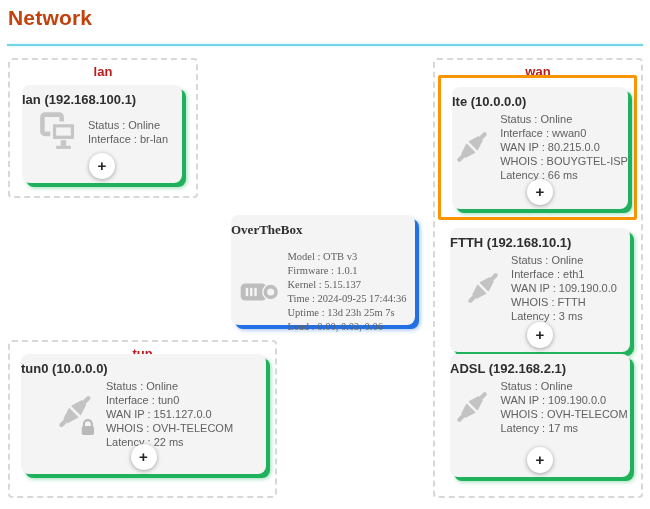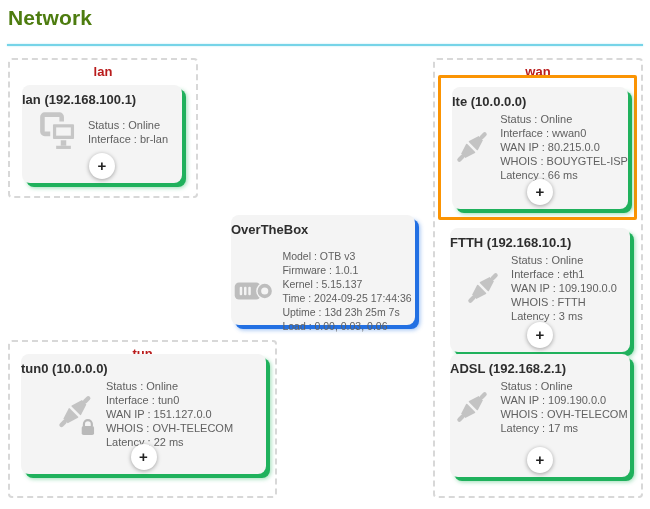--- a/index.html
+++ b/index.html
@@ -3,39 +3,39 @@
 <meta charset="utf-8">
 <style>
   * { margin:0; padding:0; box-sizing:border-box; }
   html,body { background:#fff; }
   .page {
     position:relative; width:650px; height:509px; overflow:hidden;
     font-family:"Liberation Sans","DejaVu Sans",sans-serif; background:#fff;
   }
   .page-title {
     position:absolute; left:8px; top:6px;
-    font-size:21px; font-weight:bold; color:#4d7c0f; letter-spacing:.2px;
+    font-size:21px; font-weight:bold; color:#c2410c; letter-spacing:.2px;
   }
   .divider {
     position:absolute; left:7px; top:44px; width:636px; height:2px;
     background:#76d4e8; box-shadow:0 0 2px #aee6f2;
   }
   .group {
     position:absolute; border:2px dashed #d8d8d8; border-radius:4px;
   }
   .group-label {
     position:absolute; top:4px; left:0; right:0; text-align:center;
     font-size:13px; font-weight:bold; color:#b91c1c;
   }
   .card {
     position:absolute; background:#f4f4f4; border-radius:8px;
     box-shadow:4px 4px 0 0 #1fb15c, 5px 5px 4px 0 rgba(31,177,92,.45);
     cursor:pointer;
   }
-  .card.blue { box-shadow:4px 4px 0 0 #2270e3, 5px 5px 4px 0 rgba(34,112,227,.45); }
+  .card.blue { box-shadow:4px 4px 0 0 #2270e3, 5px 5px 4px 0 rgba(34,112,227,.45);font-family:Liberation Serif, serif; }
   .card-title {
     padding-top:7px; text-align:left;
     font-size:13px; font-weight:bold; color:#2e2e2e; white-space:nowrap;
   }
   .card-body {
     display:flex; align-items:center; justify-content:center;
     gap:8px; margin-top:3px;
   }
   .card-body .icn { flex:none; display:flex; align-items:center; justify-content:center; }
   .details { font-size:11px; line-height:14px; color:#606060; white-space:nowrap; }

